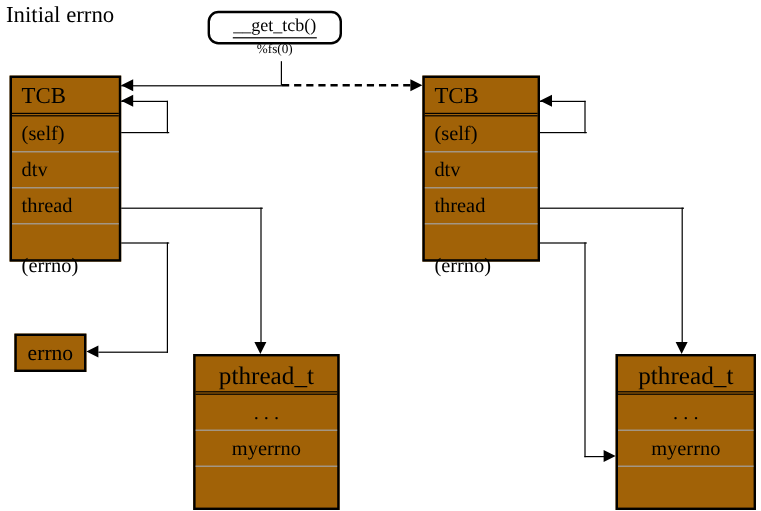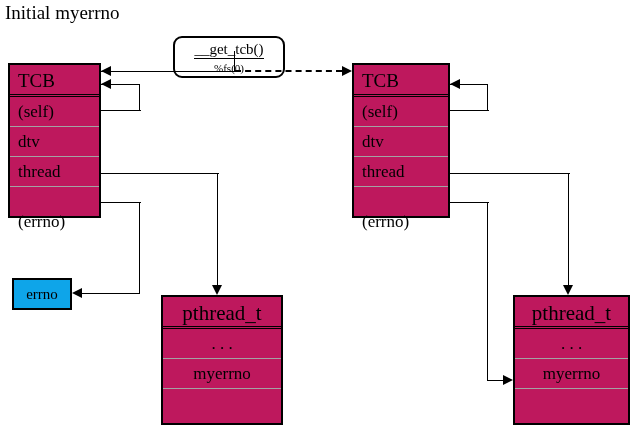--- a/index.html
+++ b/index.html
@@ -21,21 +21,21 @@
     font-size: 19px;
     line-height: 19px;
     white-space: nowrap;
     color: #000;
   }
   
   .struct {
     position: absolute;
     border: 2px solid #000;
     box-sizing: border-box;
-    background: #be185d;
+    background: #a16207;
   }
   .struct .hdr {
     box-sizing: border-box;
     height: 32px;
     line-height: 32px;
     border-bottom: 3px double #000;
     padding-left: 8px;
     font-size: 19px;
     white-space: nowrap;
   }
@@ -75,23 +75,23 @@
   .callout .l2 {
     font-size: 11px;
     line-height: 18px;
     white-space: nowrap;
   }
   
   .plainbox {
     position: absolute;
     border: 2px solid #000;
     box-sizing: border-box;
-    background: #0ea5e9;
+    background: #a16207;
     text-align: center;
-    font-size: 15px;
+    font-size: 18px;
     white-space: nowrap;
   }
   
   .h {
     position: absolute;
     height: 0;
     border-top: 2px solid #000;
   }
   .v {
     position: absolute;
@@ -125,24 +125,24 @@
     border-left: 5px solid transparent;
     border-right: 5px solid transparent;
     border-top: 10px solid #000;
   }
 </style>
 </head>
 <body>
 
 <div id="canvas">
 
-  <div class="title" style="left:5px; top:3px;">Initial myerrno</div>
-
-
-  <div class="callout" style="left:173px; top:9px; width:112px; height:42px;margin-top:27px;">
+  <div class="title" style="left:5px; top:3px;">Initial errno</div>
+
+
+  <div class="callout" style="left:173px; top:9px; width:112px; height:28px;">
     <div class="l1">__get_tcb()</div>
     <div class="l2">%fs(0)</div>
   </div>
 
   <div class="v thin" style="left:234px; top:51px; height:20px;"></div>
 
   <div class="struct" style="left:8px; top:63px; width:93px; height:155px;">
     <div class="hdr">TCB</div>
     <div class="row">(self)</div>
     <div class="row">dtv</div>

